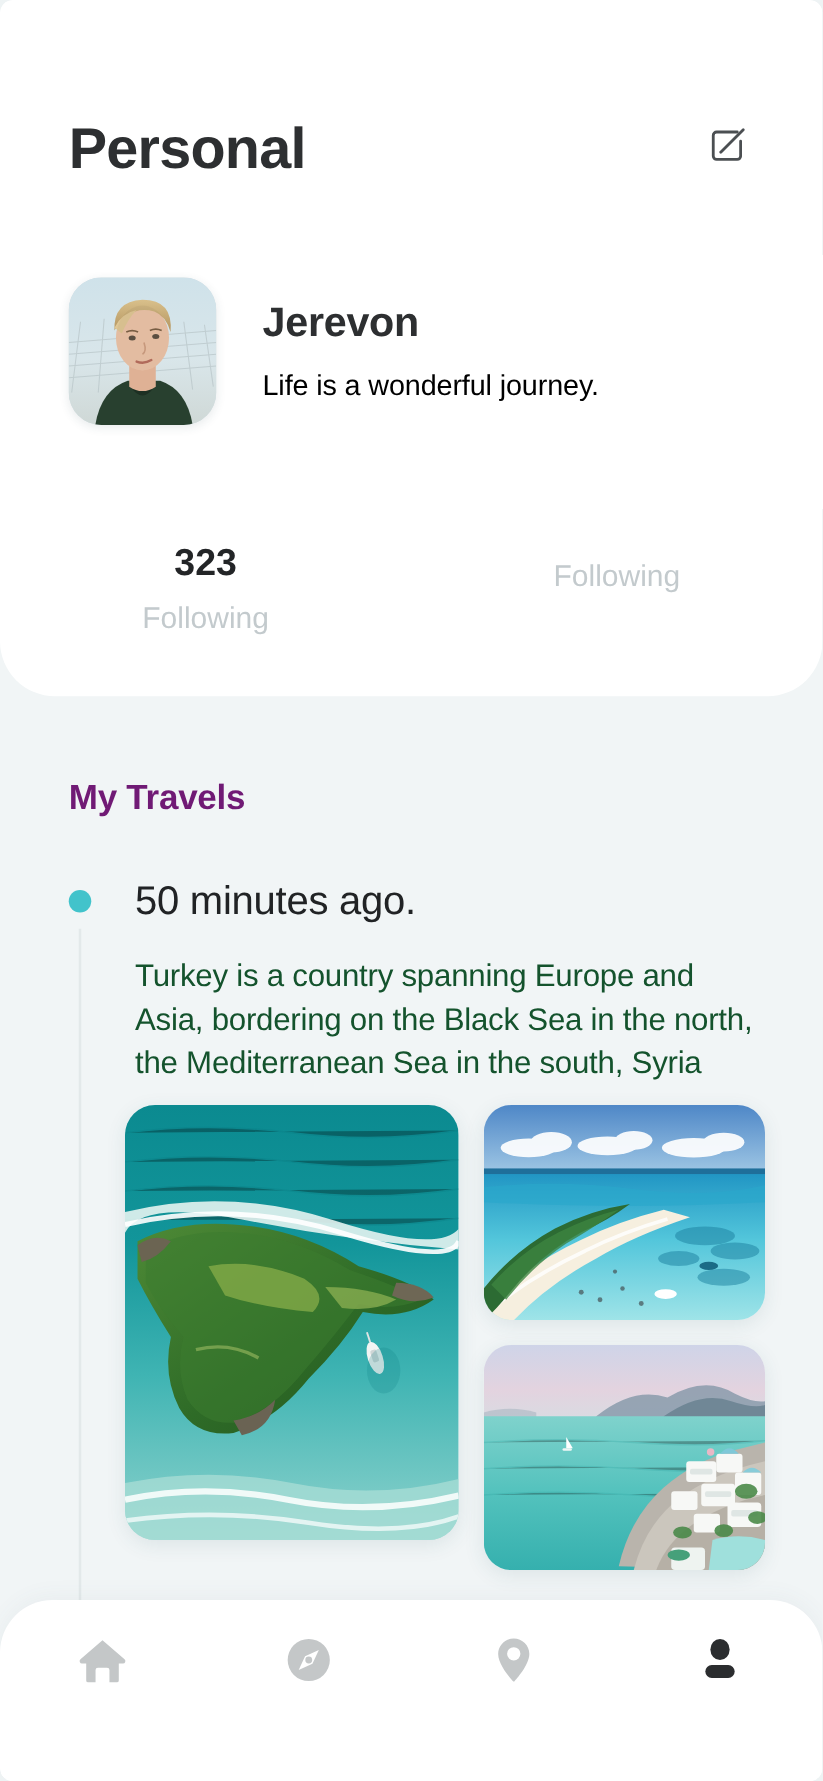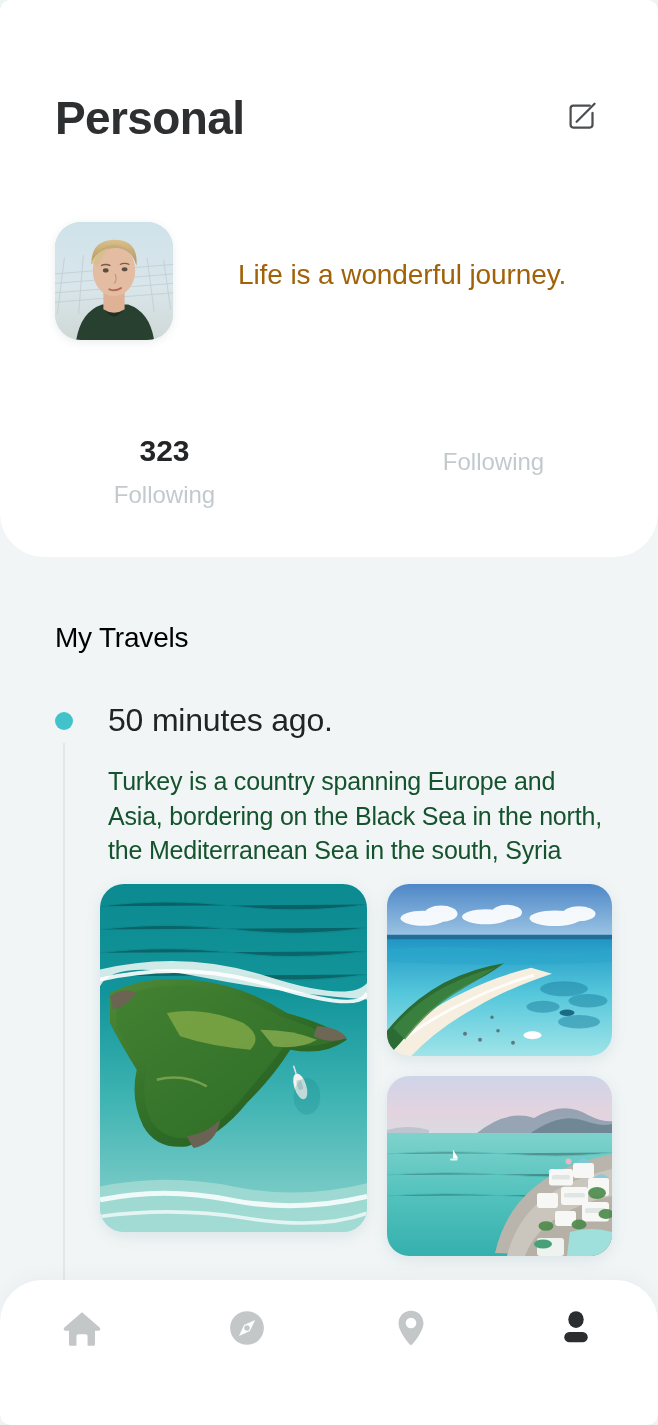--- a/index.html
+++ b/index.html
@@ -66,25 +66,24 @@
   .id-text { padding-top:18px; }
   .user-name {
     font-size:33px;
     font-weight:700;
     color:#2d2f31;
     letter-spacing:-0.2px;
     line-height:1.1;
   }
   .user-tagline {
     margin-top:19px;
-    font-size:28px;
-    color:#a16207;
+    font-size:23px;
+    color:#000000;
     letter-spacing:-0.1px;
     line-height:1.15;
-    margin-left:28px;
   }
 
   
   .stats {
     position:absolute;
     top:434px; left:0;
     width:658px;
     display:flex;
   }
   .stat { flex:1; text-align:center; }
@@ -99,22 +98,22 @@
     font-size:24px;
     color:#c3cacd;
     line-height:1.1;
   }
 
   
   .travels-title {
     position:absolute;
     top:622px; left:55px;
     font-size:28px;
-    font-weight:400;
-    color:#000000;
+    font-weight:700;
+    color:#701a75;
     letter-spacing:-0.2px;
   }
 
   .timeline {
     position:absolute;
     top:703px; left:55px;
     width:560px;
   }
   .tl-dot {
     position:absolute;
@@ -251,20 +250,21 @@
           <path d="M55 36 Q59 34 63 36" stroke="#7d6146" stroke-width="1.1" fill="none"></path>
           <ellipse cx="43" cy="41" rx="2.4" ry="1.7" fill="#5e5244"></ellipse>
           <ellipse cx="59" cy="40" rx="2.4" ry="1.7" fill="#5e5244"></ellipse>
 
           <path d="M51 44 Q53 50 50 52" stroke="#cf9f82" stroke-width="1.1" fill="none"></path>
           <path d="M46 57 Q51 59 56 56" stroke="#b9705f" stroke-width="1.6" fill="none" stroke-linecap="round"></path>
           <ellipse cx="50" cy="41" rx="18" ry="22" fill="#000" opacity="0.04"></ellipse>
         </svg>
       </div>
       <div class="id-text">
+        <div class="user-name">Jerevon</div>
         <div class="user-tagline">Life is a wonderful journey.</div>
       </div>
     </div>
 
     <div class="stats">
       <div class="stat">
         <div class="stat-value">323</div>
         <div class="stat-label">Following</div>
       </div>
       <div class="stat">

